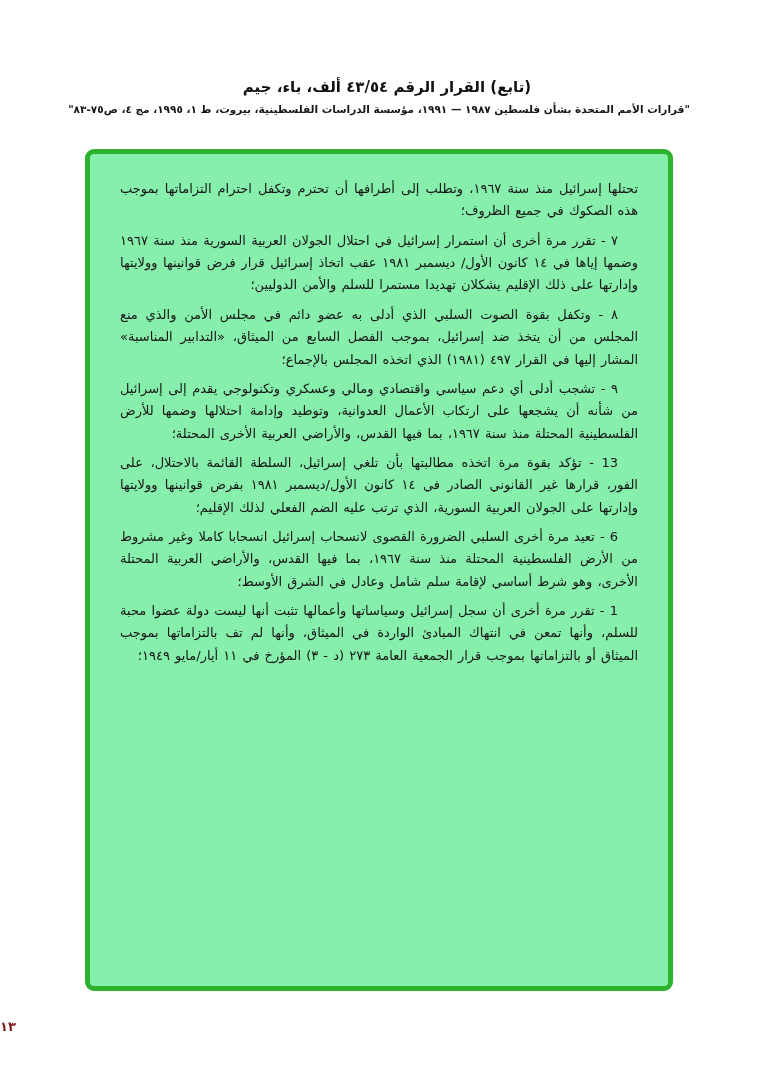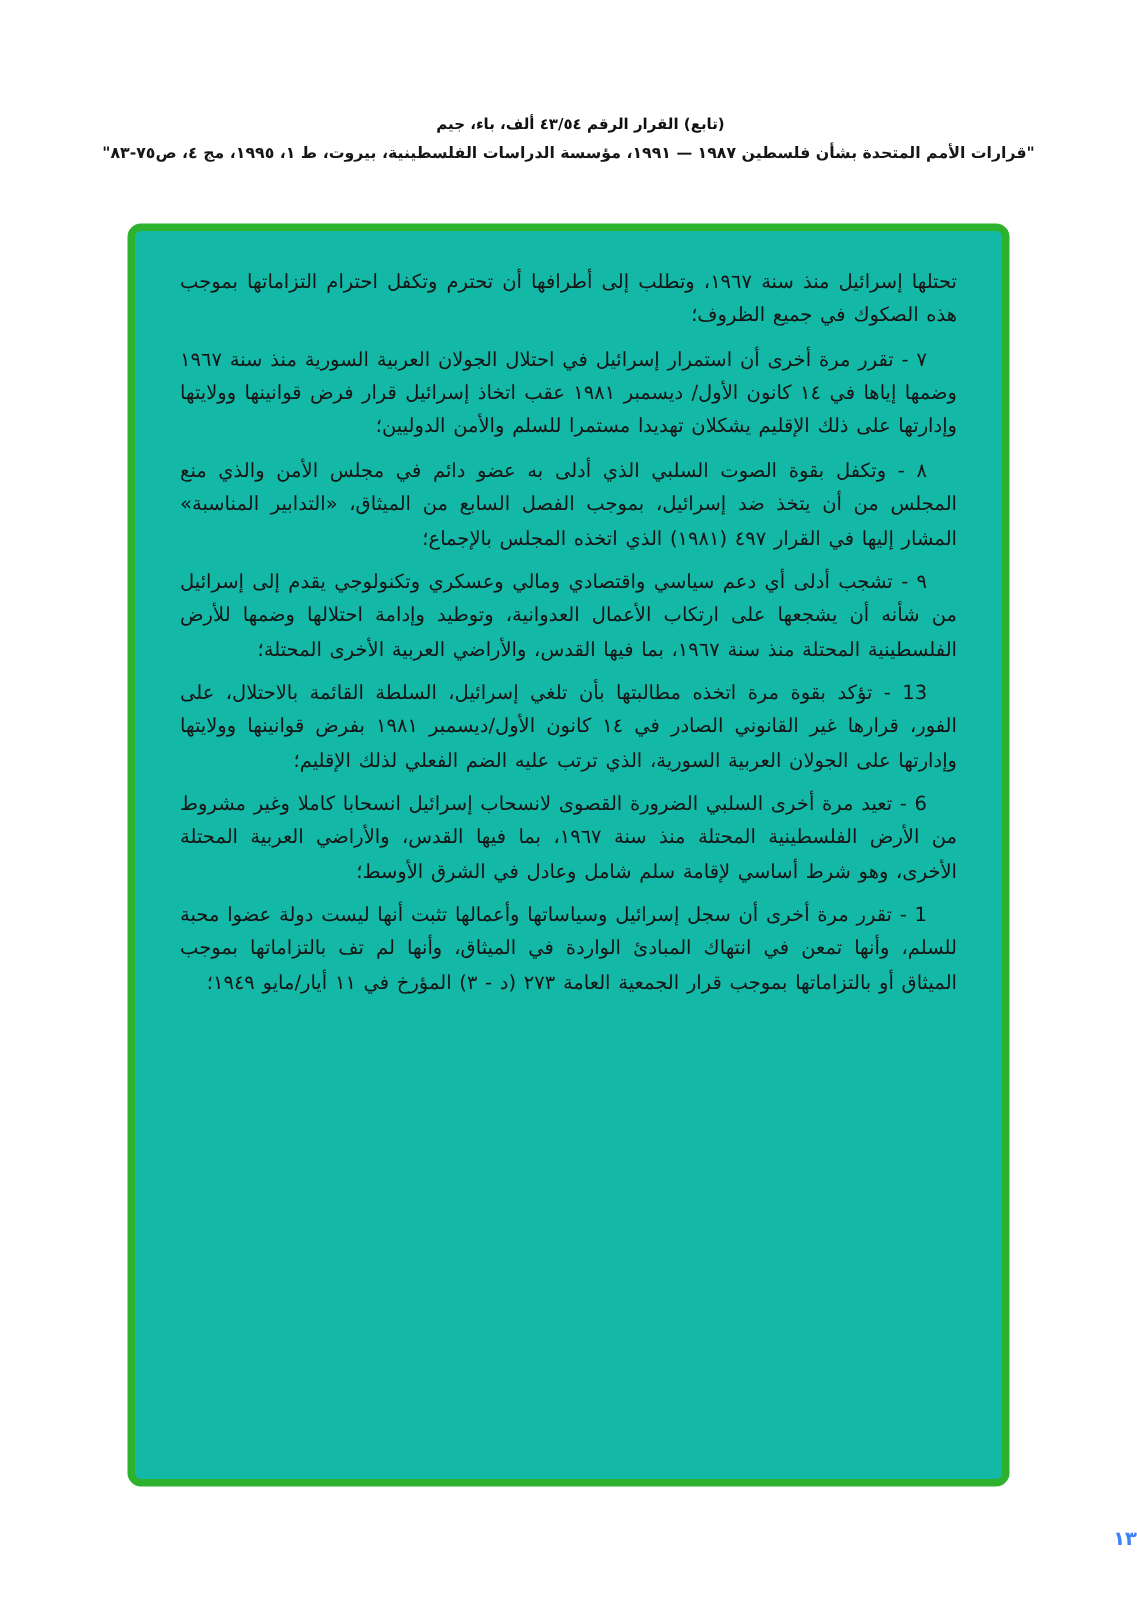--- a/index.html
+++ b/index.html
@@ -16,64 +16,64 @@
   .header {
     position: absolute;
     top: 78px;
     left: 0;
     right: 0;
     text-align: center;
     direction: rtl;
     color: #101010;
   }
   .title {
-    font-size: 10px;
+    font-size: 15px;
     font-weight: bold;
     letter-spacing: 0.2px;
     margin-left: 16px;
   }
   .source {
     margin-top: 7px;
     font-size: 10.5px;
     font-weight: bold;
     color: #161616;
   }
   .frame {
     position: absolute;
     left: 85px;
     top: 149px;
     width: 588px;
     height: 842px;
     border: 5px solid #2cb22c;
     border-radius: 9px;
-    background: #14b8a6;
+    background: #86efac;
     padding: 24px 30px 20px 30px;
     direction: rtl;
   }
   .para {
     font-size: 13px;
     line-height: 1.72;
     text-align: justify;
     text-justify: inter-word;
     color: #151515;
     margin-bottom: 7px;
     word-spacing: 1px;
   }
   .para.numbered { text-indent: 20px; }
   .lead { font-weight: normal; }
   .page-number {
     position: absolute;
     bottom: 44px;
     left: 0;
     right: 0;
-    text-align: right;
+    text-align: left;
     direction: rtl;
     font-size: 13px;
     font-weight: bold;
-    color: #3b82f6;
+    color: #7f1d1d;
   }
 </style>
 </head>
 <body>
 
 <div class="page">
 
   <div class="header">
     <div class="title">(تابع) القرار الرقم ٤٣/٥٤ ألف، باء، جيم</div>
     <div class="source">"قرارات الأمم المتحدة بشأن فلسطين ١٩٨٧ — ١٩٩١، مؤسسة الدراسات الفلسطينية، بيروت، ط ١، ١٩٩٥، مج ٤، ص٧٥-٨٣"</div>

